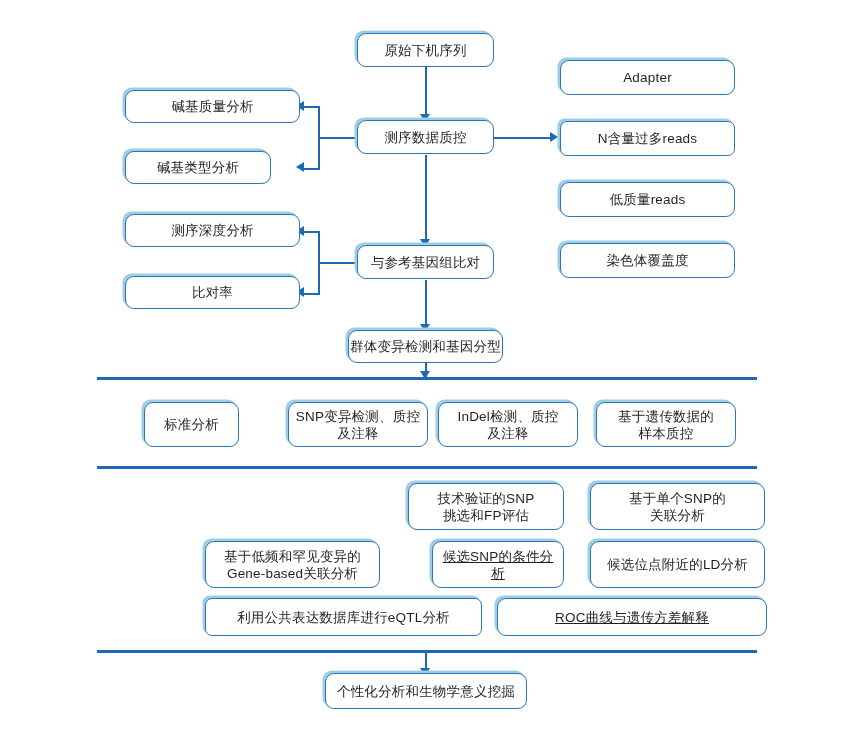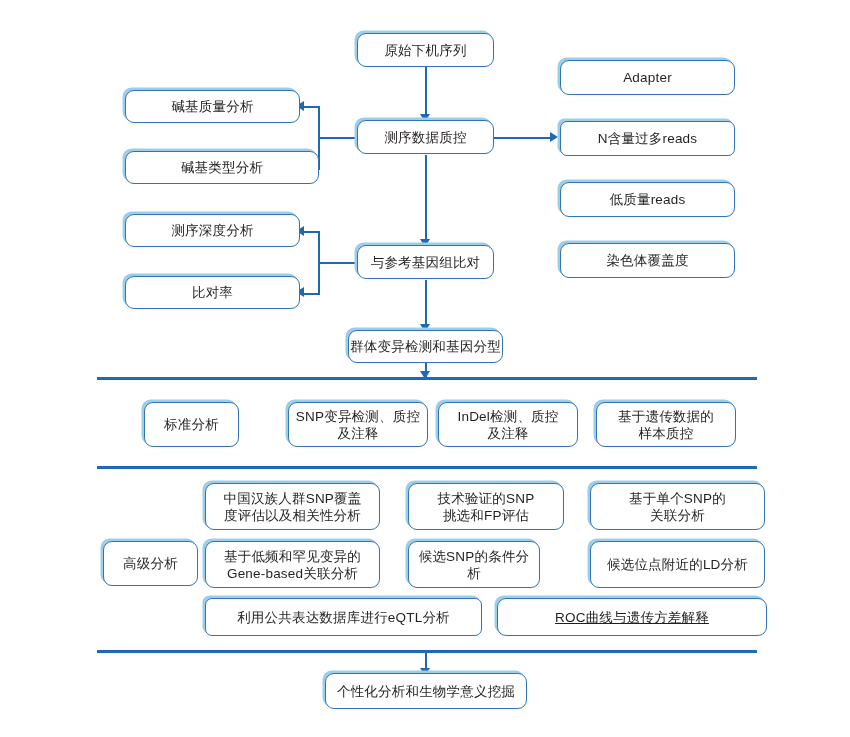--- a/index.html
+++ b/index.html
@@ -122,21 +122,21 @@
     <span class="lbl">群体变异检测和基因分型</span>
   </div>
 
   <div class="node" style="left:325px;top:673px;width:202px;height:36px;">
     <span class="lbl">个性化分析和生物学意义挖掘</span>
   </div>
 
   <div class="node" style="left:125px;top:90px;width:175px;height:33px;">
     <span class="lbl">碱基质量分析</span>
   </div>
-  <div class="node" style="left:125px;top:151px;width:194px;height:33px;">
+  <div class="node" style="left:125px;top:151px;width:146px;height:33px;">
     <span class="lbl">碱基类型分析</span>
   </div>
 
   <div class="node" style="left:560px;top:60px;width:175px;height:35px;">
     <span class="lbl">Adapter</span>
   </div>
   <div class="node" style="left:560px;top:121px;width:175px;height:35px;border-radius:7px;">
     <span class="lbl">N含量过多reads</span>
   </div>
   <div class="node" style="left:560px;top:182px;width:175px;height:35px;">
@@ -161,38 +161,32 @@
   <div class="node" style="left:288px;top:402px;width:140px;height:45px;">
     <span class="lbl">SNP变异检测、质控<br>及注释</span>
   </div>
   <div class="node" style="left:438px;top:402px;width:140px;height:45px;">
     <span class="lbl">InDel检测、质控<br>及注释</span>
   </div>
   <div class="node" style="left:596px;top:402px;width:140px;height:45px;">
     <span class="lbl">基于遗传数据的<br>样本质控</span>
   </div>
 
-  <div class="node" style="left:103px;top:541px;width:95px;height:45px;">
-    <span class="lbl">高级分析</span>
-  </div>
 
-  <div class="node" style="left:205px;top:483px;width:175px;height:47px;">
-    <span class="lbl">中国汉族人群SNP覆盖<br>度评估以及相关性分析</span>
-  </div>
   <div class="node" style="left:408px;top:483px;width:156px;height:47px;">
     <span class="lbl">技术验证的SNP<br>挑选和FP评估</span>
   </div>
   <div class="node" style="left:590px;top:483px;width:175px;height:47px;">
     <span class="lbl">基于单个SNP的<br>关联分析</span>
   </div>
 
   <div class="node" style="left:205px;top:541px;width:175px;height:47px;">
     <span class="lbl">基于低频和罕见变异的<br>Gene-based关联分析</span>
   </div>
-  <div class="node" style="left:408px;top:541px;width:132px;height:47px;">
+  <div class="node" style="left:432px;top:541px;width:132px;height:47px;text-decoration:underline;">
     <span class="lbl">候选SNP的条件分析</span>
   </div>
   <div class="node" style="left:590px;top:541px;width:175px;height:47px;">
     <span class="lbl">候选位点附近的LD分析</span>
   </div>
 
   <div class="node" style="left:205px;top:598px;width:277px;height:38px;border-radius:7px;">
     <span class="lbl">利用公共表达数据库进行eQTL分析</span>
   </div>
   <div class="node" style="left:497px;top:598px;width:270px;height:38px;text-decoration:underline;">

